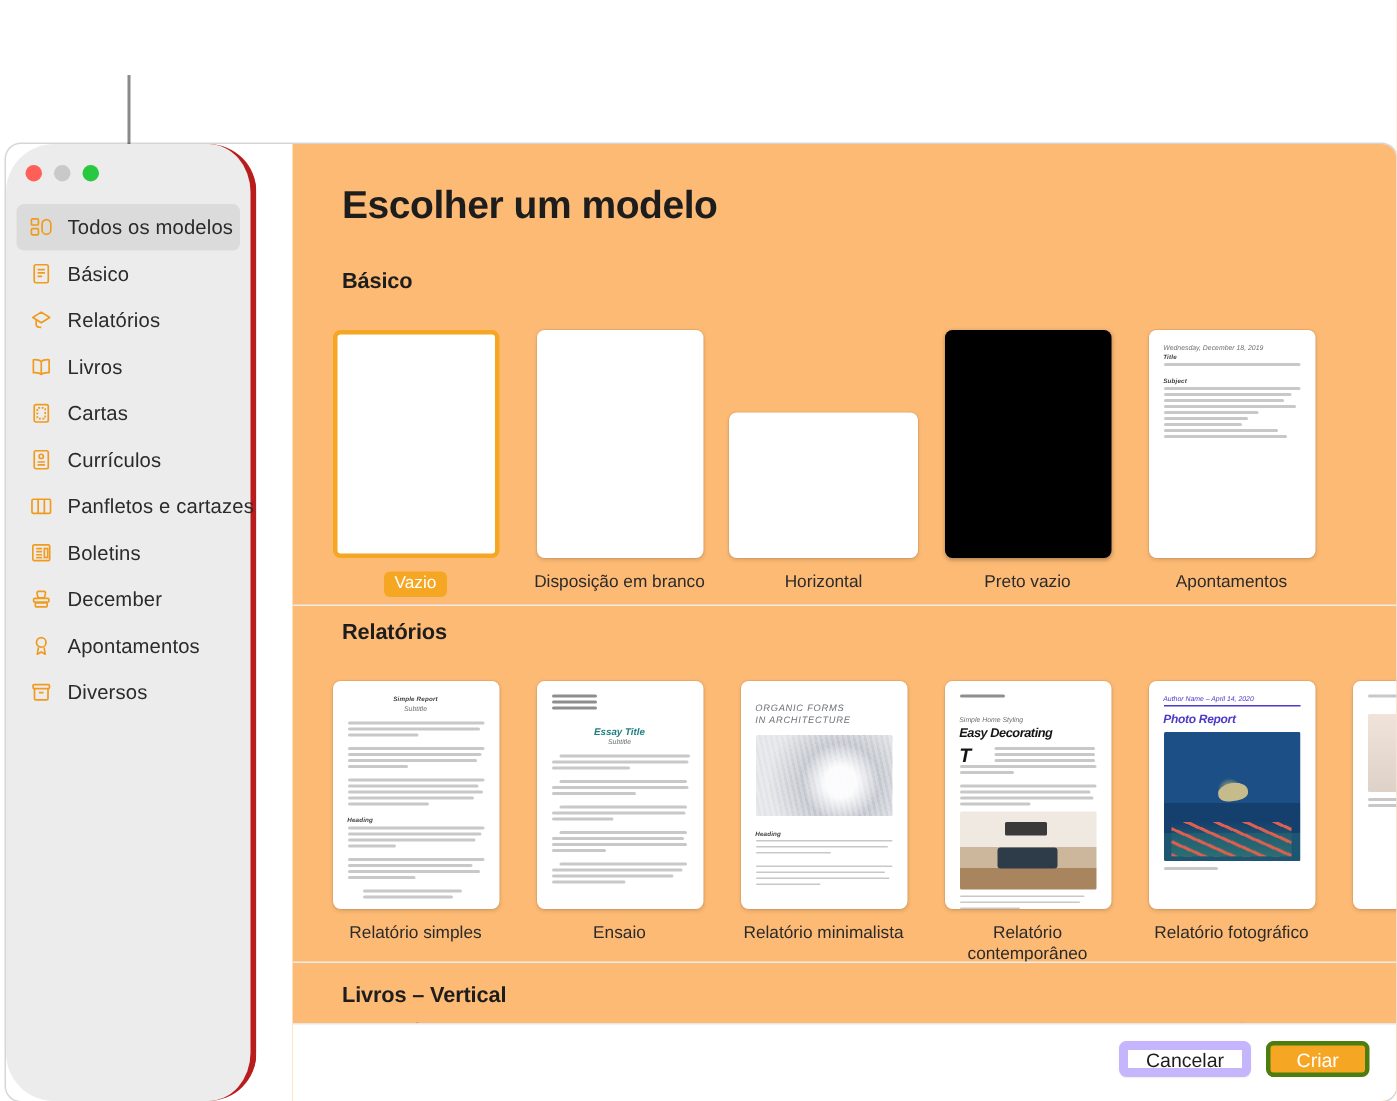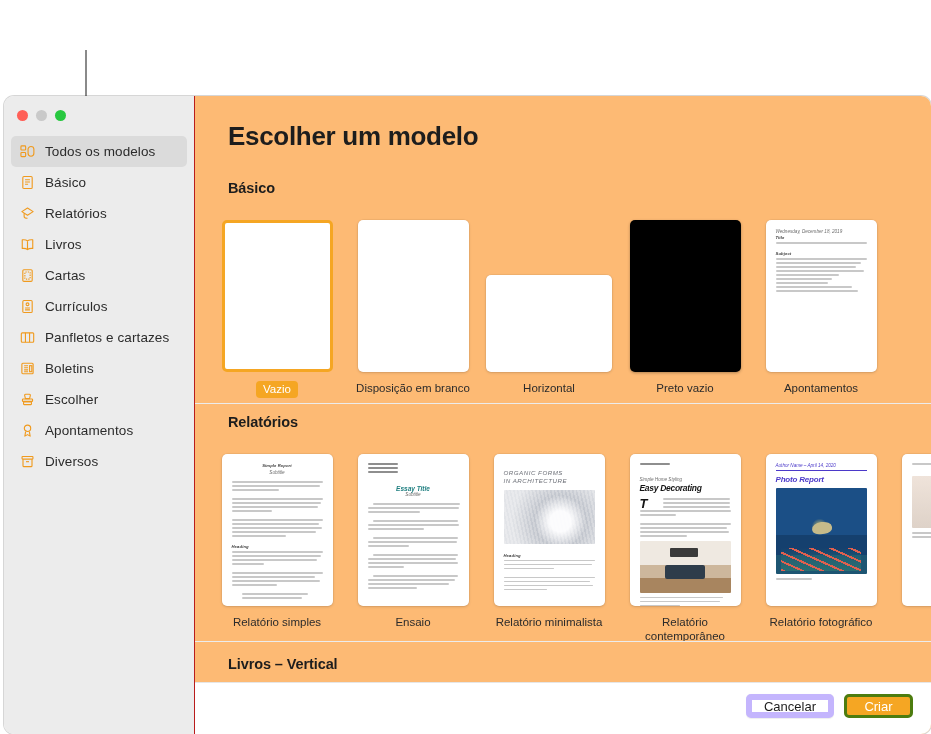--- a/index.html
+++ b/index.html
@@ -39,25 +39,26 @@
     background: #ffffff;
     border-radius: 10px 10px 10px 10px;
     overflow: hidden;
     box-shadow: 0 0 0 1px rgba(0,0,0,0.16);
   }
 
   
   .sidebar {
     position: absolute;
     left: 0; top: 0;
-    width: 191px;
+    width: 167px;
     height: 638px;
     background: #ececec;
-    border-right: 1px solid #b91c1c;
+    border-right: 4px solid #b91c1c;
     padding-top: 6px;
+    border-radius: 32px;
   }
 
   .traffic-lights {
     height: 26px;
     display: flex;
     align-items: center;
     gap: 8px;
     padding-left: 13px;
   }
   .tl { width: 11px; height: 11px; border-radius: 50%; }
@@ -420,21 +421,21 @@
         <div class="side-item">
           <span class="ico">
             <svg width="15" height="15" viewBox="0 0 16 16">
                 <g fill="none" stroke="#f09a1e" stroke-width="1.2" stroke-linejoin="round">
               <path d="M6 2.4h4c.7 0 1.2.7 1 1.4l-.8 3.2h-4.4L5 3.8c-.2-.7.3-1.4 1-1.4z"></path>
               <rect x="2.6" y="7.4" width="10.8" height="2.6" rx="0.8"></rect>
                   <rect x="3.8" y="10.6" width="8.4" height="2.8" rx="0.6"></rect>
                 </g>
               </svg>
           </span>
-          <span class="lbl">Escolher</span>
+          <span class="lbl">December</span>
         </div>
 
         <div class="side-item">
           <span class="ico">
             <svg width="15" height="15" viewBox="0 0 16 16">
                 <g fill="none" stroke="#f09a1e" stroke-width="1.2" stroke-linejoin="round">
               <circle cx="8" cy="5.6" r="3.4"></circle>
                   <path d="M6 9.2 5.2 14 8 12.4 10.8 14 10 9.2"></path>
                 </g>
               </svg>

